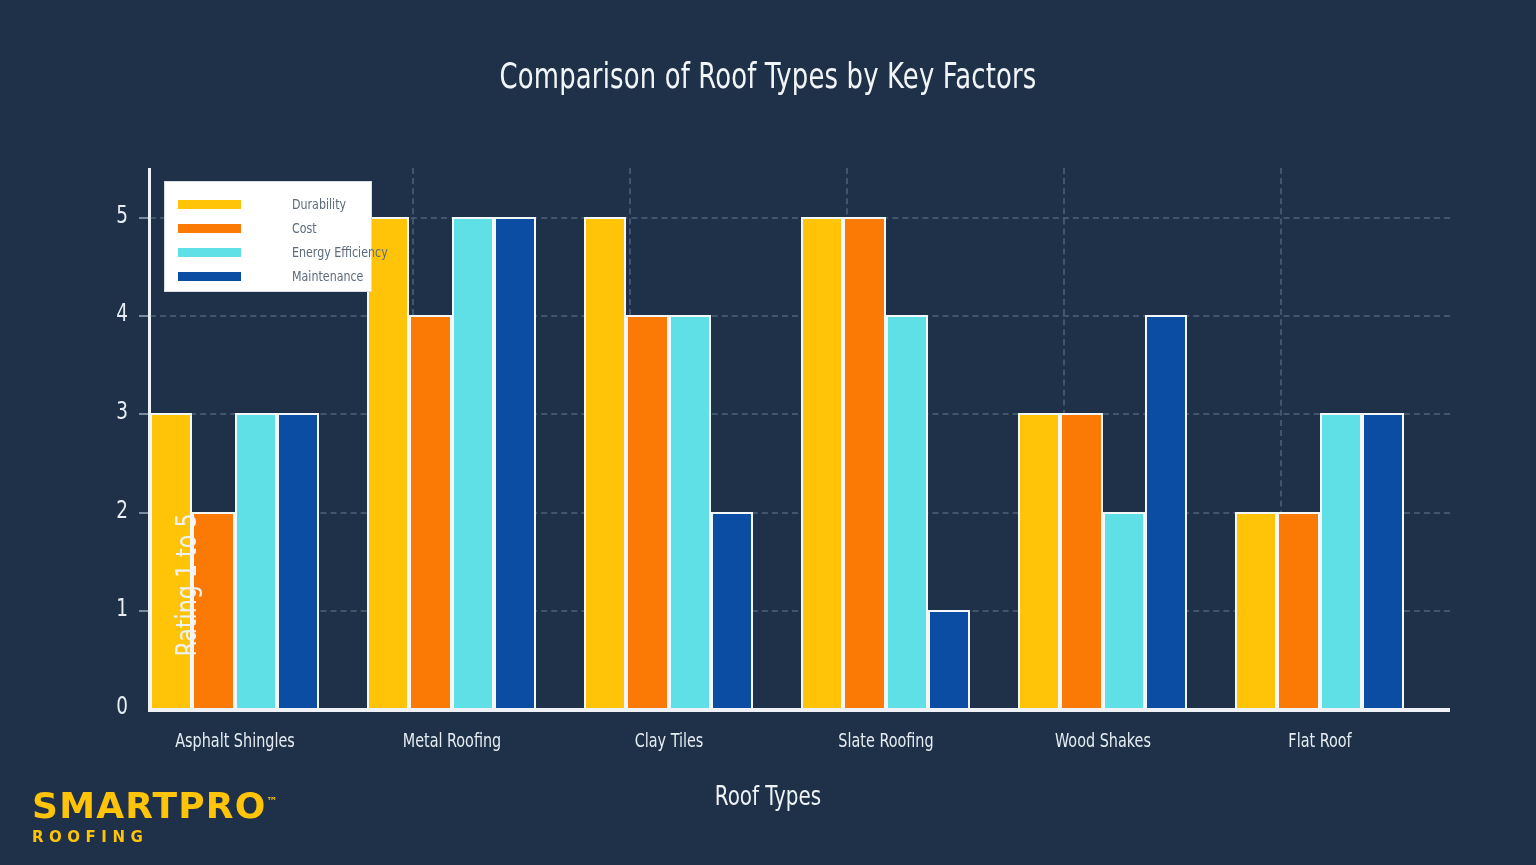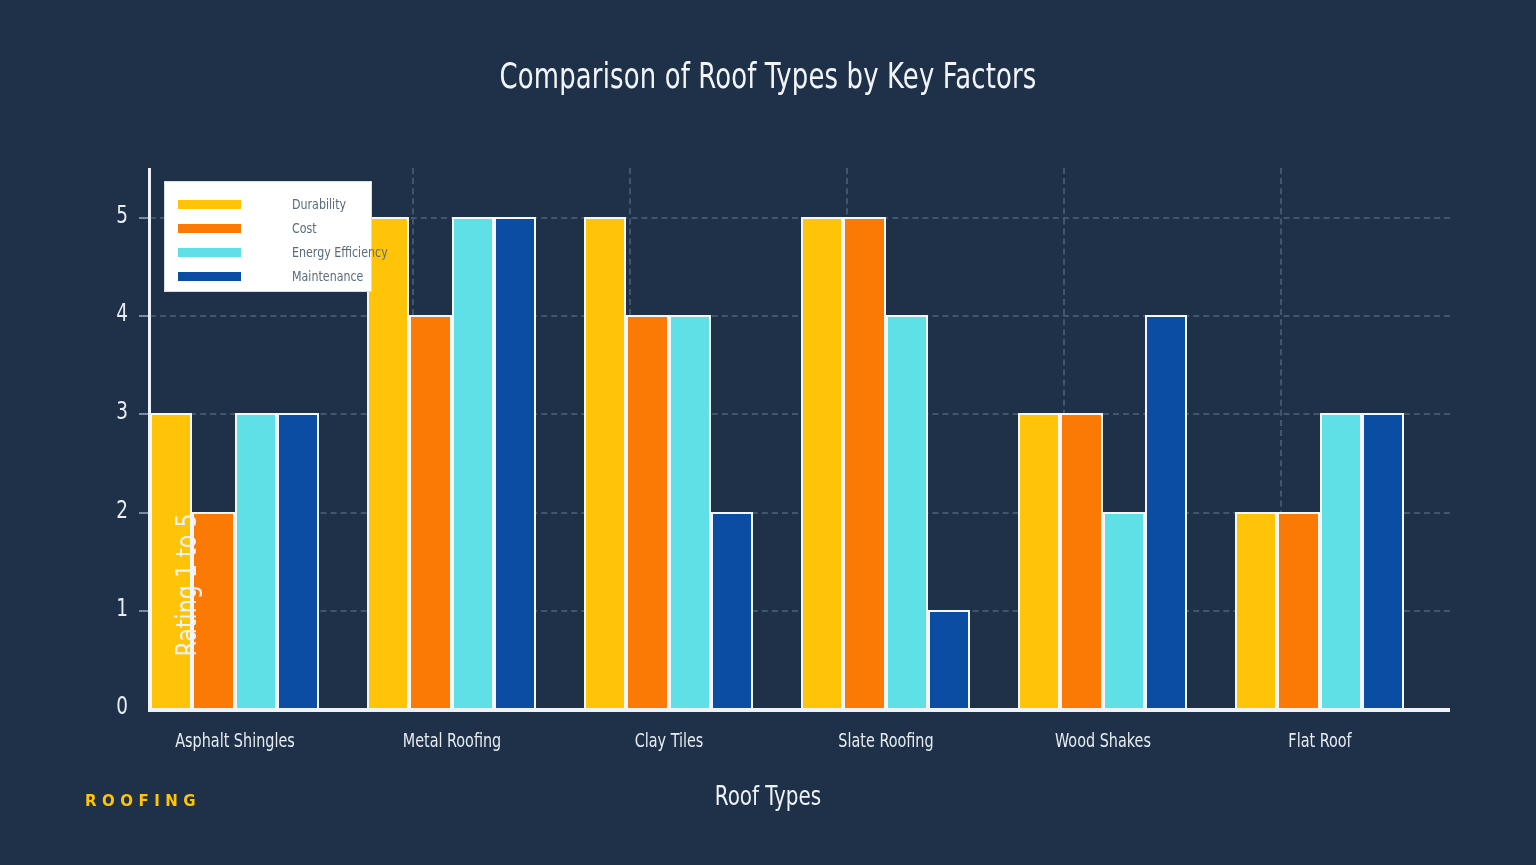--- a/index.html
+++ b/index.html
@@ -199,21 +199,21 @@
     font-size: 11px;
     vertical-align: super;
     letter-spacing: 0;
   }
   .logo-sub {
     color: #FFC408;
     font-size: 15px;
     font-weight: 700;
     letter-spacing: 5.5px;
     font-family: "DejaVu Sans", "Liberation Sans", sans-serif;
-    text-align: center;
+    text-align: left;
     width: 222px;
     margin-top: 4px;
   }
 </style>
 </head>
 <body>
 
 <div class="chart-title">Comparison of Roof Types by Key Factors</div>
 
 <div id="plot-frame">
@@ -310,14 +310,15 @@
       <span class="legend-swatch" style="background: rgb(94, 224, 230);"></span>
       <span class="legend-label">Energy Efficiency</span>
     </div>
     <div class="legend-row">
       <span class="legend-swatch" style="background: rgb(11, 77, 162);"></span>
       <span class="legend-label">Maintenance</span>
     </div>
   </div>
 
 <div id="logo">
+  <div class="logo-main"><span>SMARTPRO</span><span class="logo-tm">™</span></div>
   <div class="logo-sub">ROOFING</div>
 </div>
 
 </body></html>

